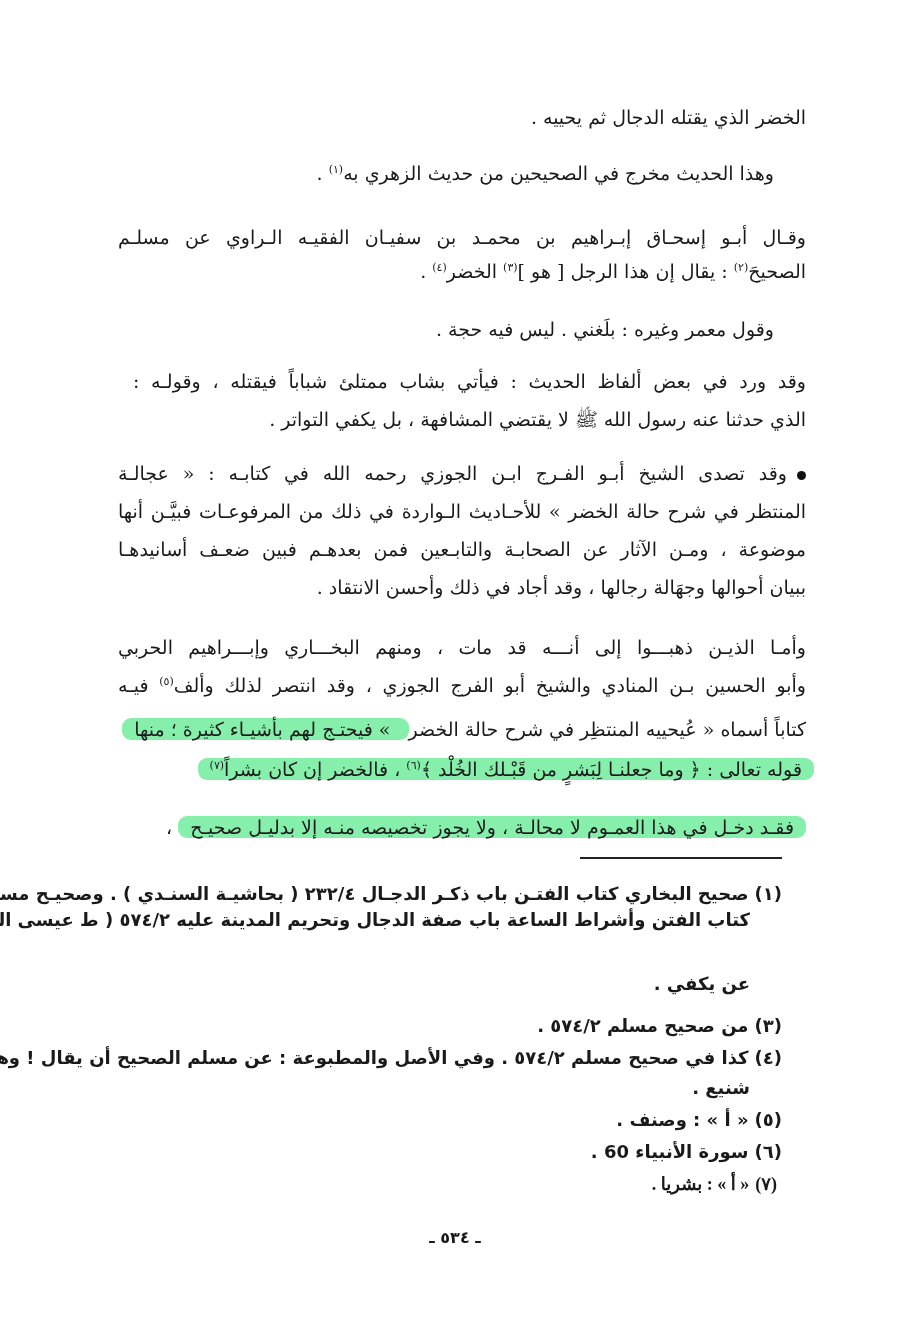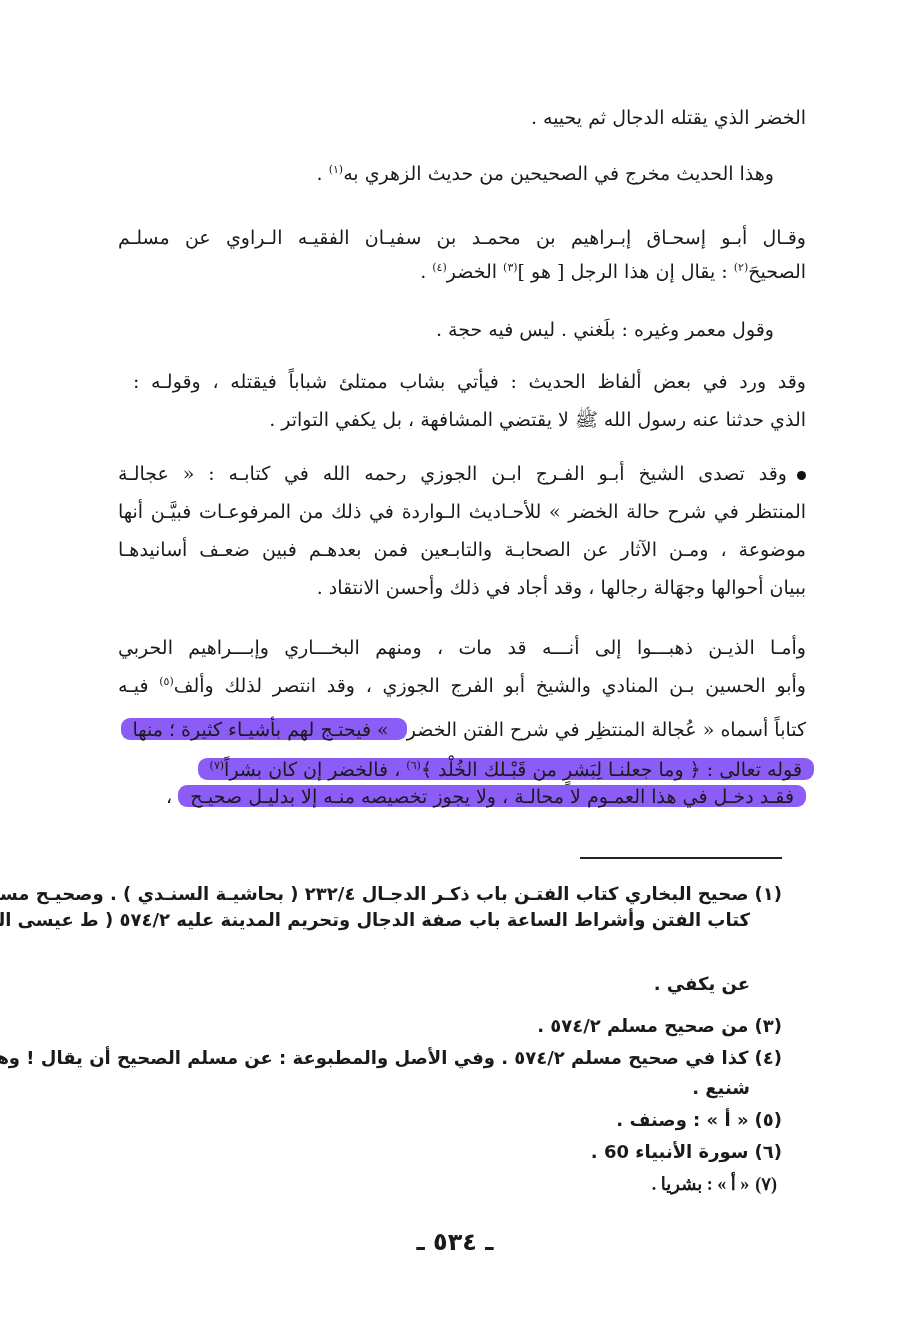--- a/index.html
+++ b/index.html
@@ -21,21 +21,21 @@
     white-space: nowrap;
     font-size: 19px;
     line-height: 30px;
     height: 30px;
   }
   .just {
     text-align: justify;
     text-align-last: justify;
   }
   .hl {
-    background: #8b5cf6;
+    background: #86efac;
     border-radius: 9px;
     padding: 0 12px;
   }
   sup { font-size: 11px; line-height: 0; }
   .rule {
     position: absolute;
     left: 580px; top: 857px; width: 202px; height: 2px;
     background: #222;
   }
   .fn {
@@ -50,21 +50,21 @@
     margin-top: 6px;
   }
   .fn .num { display: inline-block; margin-left: 6px; }
   .pagenum {
     position: absolute;
     left: 400px; top: 1228px; width: 110px;
     text-align: center;
     direction: rtl;
     font-family: "DejaVu Sans", "Liberation Sans", sans-serif;
     font-weight: bold;
-    font-size: 24px;
+    font-size: 16px;
   }
   .bullet {
     display: inline-block;
     width: 9px; height: 9px; border-radius: 50%;
     background: #111;
     margin-left: 10px;
     vertical-align: middle;
   }
 </style>
 </head>
@@ -118,28 +118,28 @@
 
   <div class="line just" style="right:96px; left:118px; top:632px;">
     <span>وأمـا الذيـن ذهبـــوا إلى أنـــه قد مات ، ومنهم البخـــاري وإبـــراهيم الحربي</span>
   </div>
 
   <div class="line just" style="right:96px; left:118px; top:670px;">
     <span>وأبو الحسين بـن المنادي والشيخ أبو الفرج الجوزي ، وقد انتصر لذلك وألف</span><sup>(٥)</sup><span> فيـه</span>
   </div>
 
   <div class="line" style="right:96px; left:110px; top:714px; text-align:right;">
-    <span>كتاباً أسماه « عُجالة المنتظِر في شرح الفتن الخضر</span><span class="hl"> » فيحتـج لهم بأشيـاء كثيرة ؛ منها</span>
+    <span>كتاباً أسماه « عُيحييه المنتظِر في شرح حالة الخضر</span><span class="hl"> » فيحتـج لهم بأشيـاء كثيرة ؛ منها</span>
   </div>
 
   <div class="line" style="right:88px; top:754px;text-align:right;">
     <span class="hl"><span>قوله تعالى : ﴿ وما جعلنـا لِبَشرٍ من قَبْـلك الخُلْد ﴾</span><sup>(٦)</sup><span> ، فالخضر إن كان بشراً</span><sup>(٧)</sup></span>
   </div>
 
-  <div class="line" style="right:96px; top:781px;margin-left:36px;">
+  <div class="line" style="right:96px; top:812px;margin-left:36px;">
     <span class="hl"><span>فقـد دخـل في هذا العمـوم لا محالـة ، ولا يجوز </span><span>تخصيصه منـه إلا بدليـل صحيـح</span></span><span> ،</span>
   </div>
 
   <div class="rule"></div>
 
   <div class="fn" style="right:120px; top:876px;">
     <span class="num">(١)</span><span>صحيح البخاري كتاب الفتـن باب ذكـر الدجـال ٢٣٢/٤ ( بحاشيـة السنـدي ) . وصحيـح مسلـم</span>
   </div>
   <div class="fn" style="right:152px; top:902px;">
     <span>كتاب الفتن وأشراط الساعة باب صفة الدجال وتحريم المدينة عليه ٥٧٤/٢ ( ط عيسى الحلبي ) .</span>

